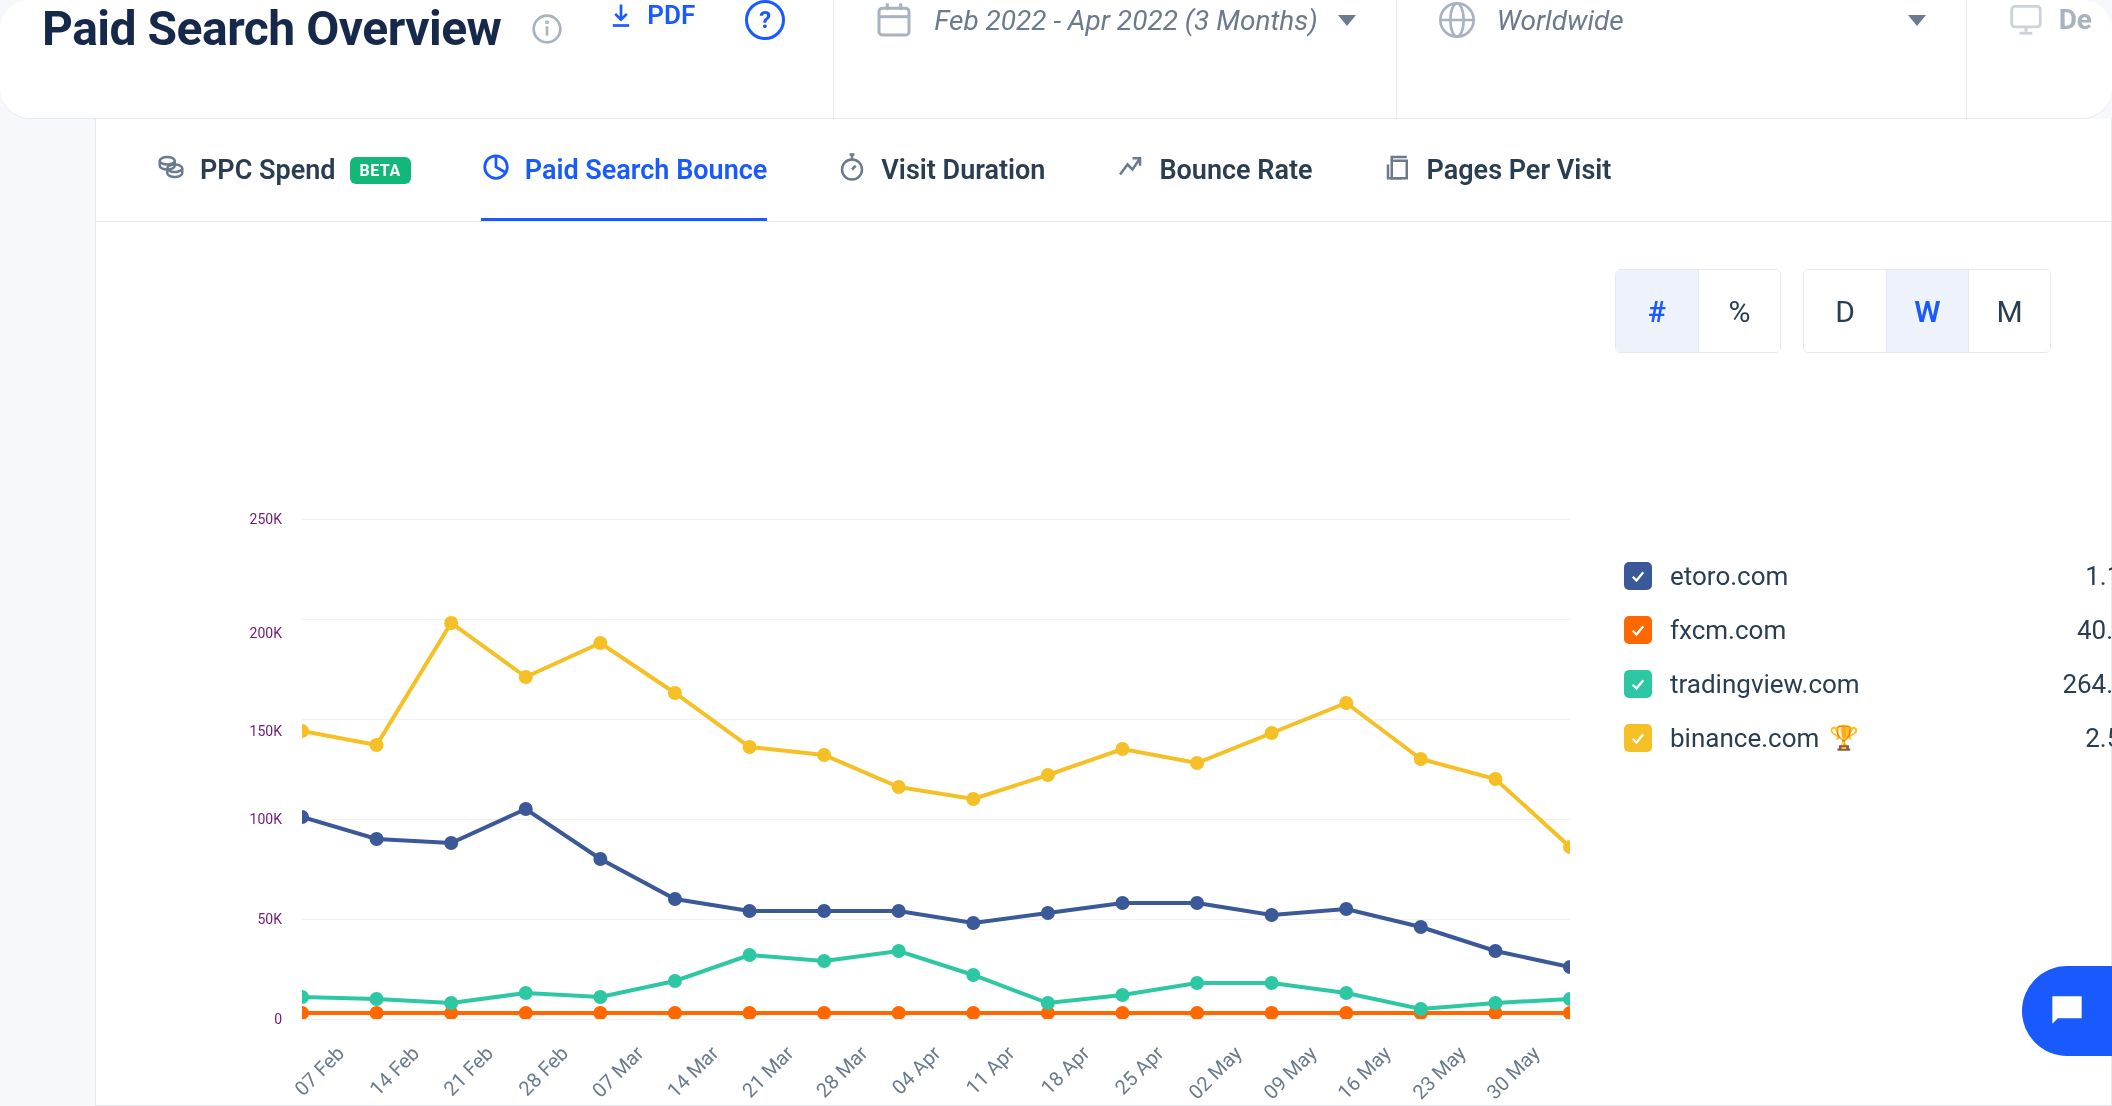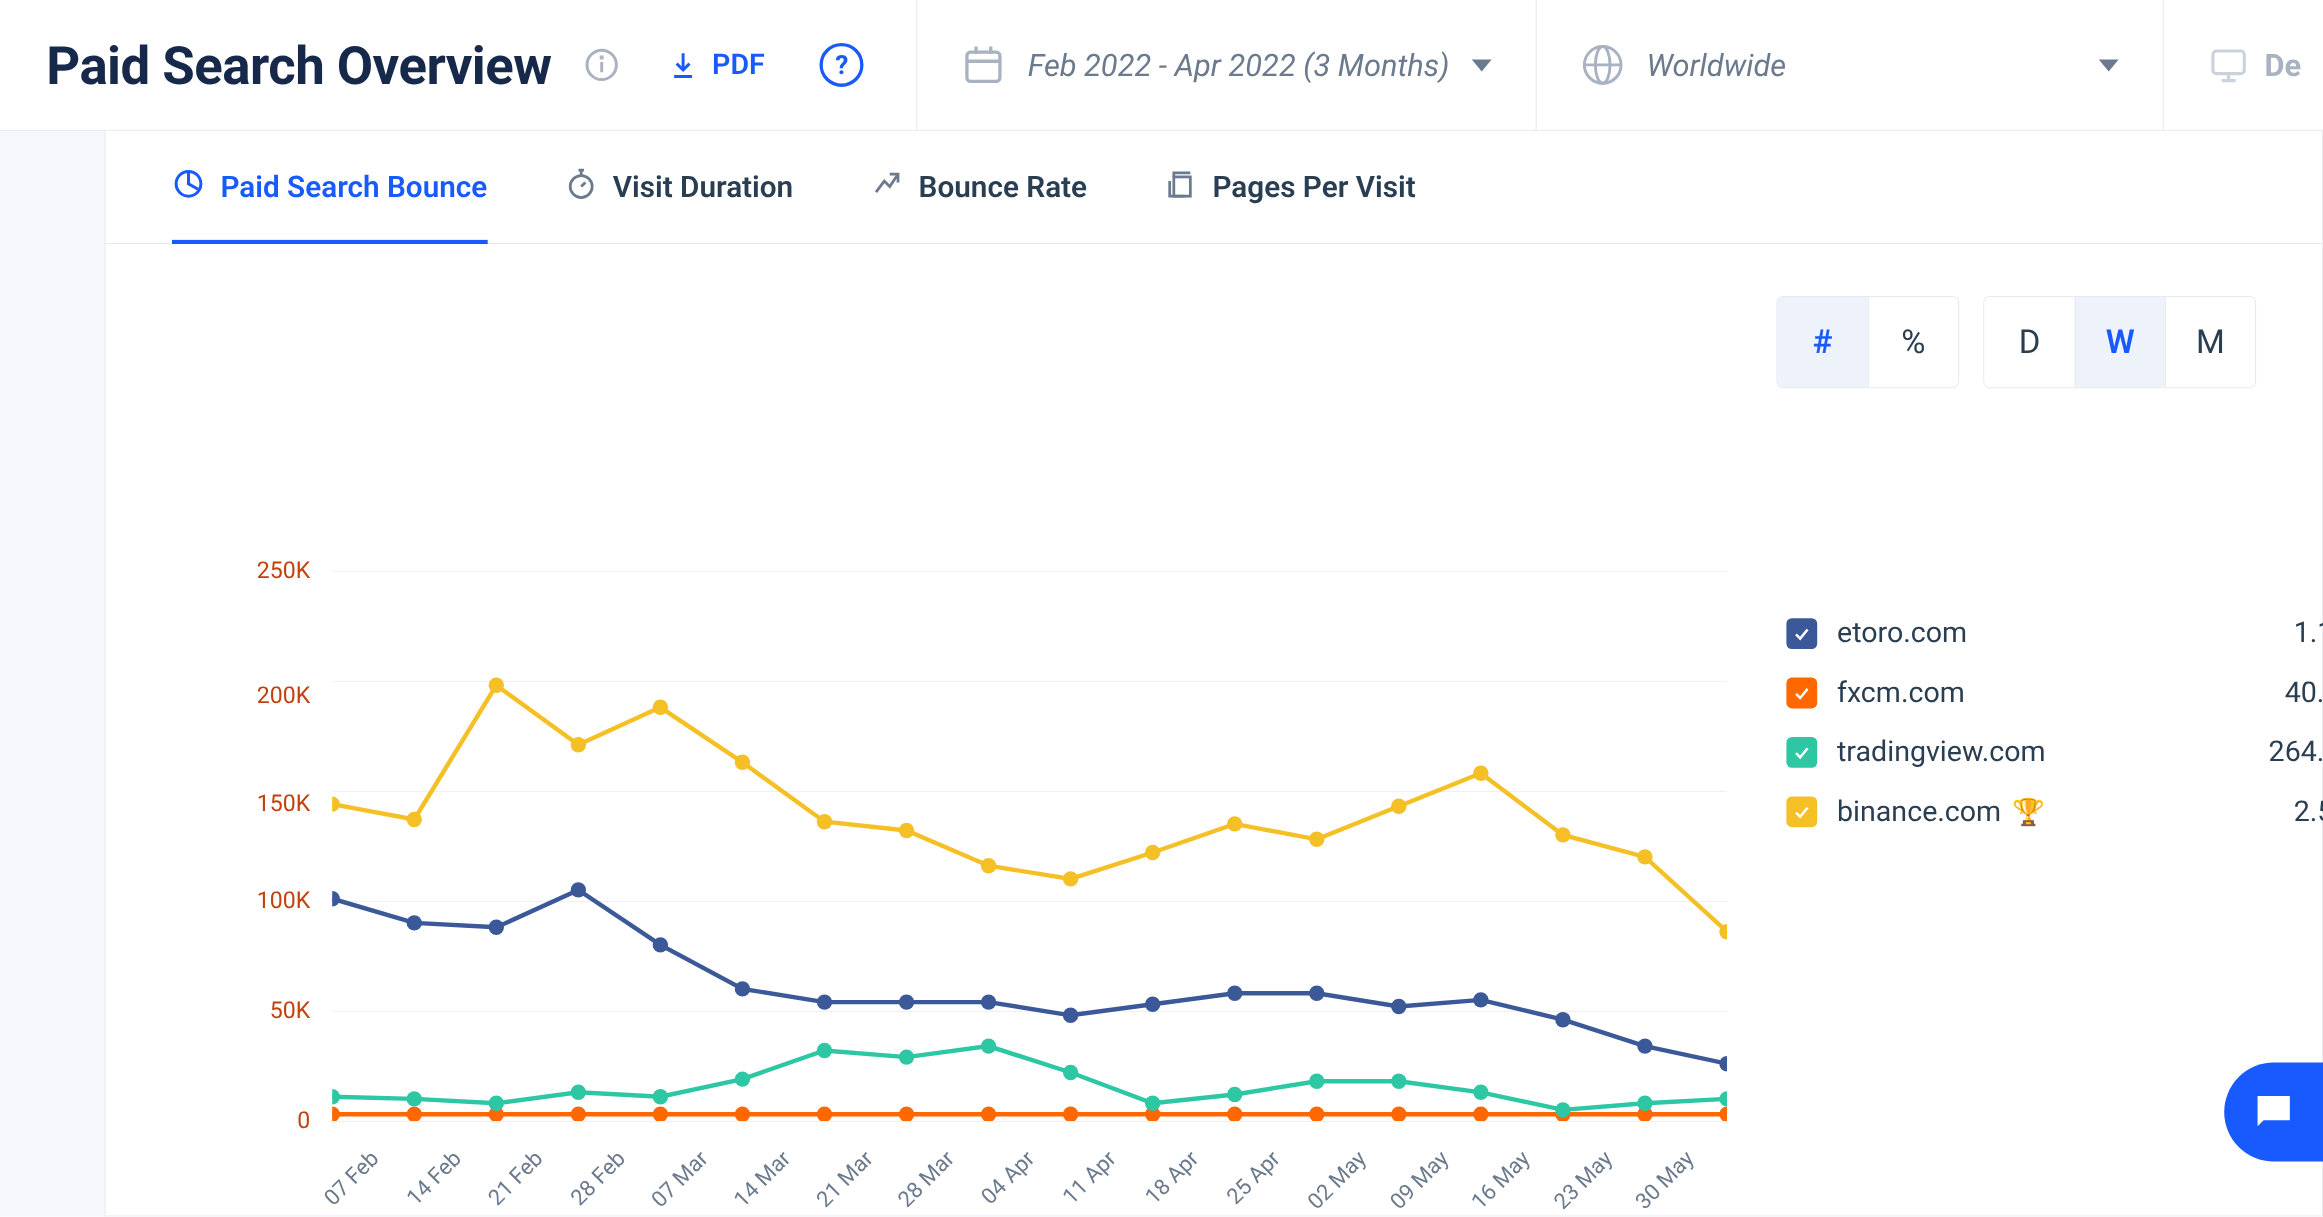--- a/index.html
+++ b/index.html
@@ -11,22 +11,23 @@
     height: 1106px;
     overflow: hidden;
     position: relative;
   }
 
   
   .toolbar {
     background: #fff;
     height: 119px;
     display: flex;
-    align-items: center;
+    align-items: flex-start;
     border-bottom: 1px solid #e6eaf0;
+    border-radius: 30px;
   }
   .toolbar .title-block {
     display: flex;
     align-items: center;
     padding-left: 42px;
     gap: 28px;
   }
   .page-title {
     font-size: 48px;
     font-weight: 700;
@@ -123,21 +124,21 @@
 
   
   .chart-wrap {
     position:absolute; left:106px; top:400px; width:1368px; height:560px;
   }
   .y-axis {
     position:absolute; left:0; top:0; height:500px; width:80px;
   }
   .y-tick {
     position:absolute; right:0; transform:translateY(-50%);
-    font-size:21px; color:#c2410c; text-align:right; width:80px;
+    font-size:14px; color:#701a75; text-align:right; width:80px;
   }
   .grid-line {
     position:absolute; left:100px; right:0; height:1px; background:#eef0f3;
   }
   .plot {
     position:absolute; left:100px; top:0; width:1268px; height:500px;
   }
   .x-axis {
     position:absolute; left:100px; top:510px; width:1268px; height:50px;
   }
@@ -231,20 +232,30 @@
         <line x1="8" y1="21" x2="16" y2="21"></line>
         <line x1="12" y1="17" x2="12" y2="21"></line>
     </svg>
     <span>De</span>
   </div>
 </div>
 
 <div class="card">
 
   <div class="tabs" id="tabs-row">
+      <div class="tab">
+        <span><svg viewBox="0 0 24 24" fill="none" stroke-width="2">
+            <ellipse cx="9" cy="7" rx="6" ry="3"></ellipse>
+            <path d="M3 7v4c0 1.6 2.7 3 6 3s6-1.4 6-3V7"></path>
+            <ellipse cx="15" cy="13" rx="6" ry="3"></ellipse>
+            <path d="M9 13v4c0 1.6 2.7 3 6 3s6-1.4 6-3v-4"></path>
+          </svg></span>
+        <span>PPC Spend</span>
+        <span class="beta-badge">BETA</span>
+      </div>
       <div class="tab active">
         <span><svg viewBox="0 0 24 24" fill="none" stroke-width="2.2">
             <circle cx="12" cy="12" r="9"></circle>
             <path d="M12 3v9l7 4"></path>
           </svg></span>
         <span>Paid Search Bounce</span>
       </div>
       <div class="tab">
         <span><svg viewBox="0 0 24 24" fill="none" stroke-width="2">
             <circle cx="12" cy="14" r="8"></circle>

